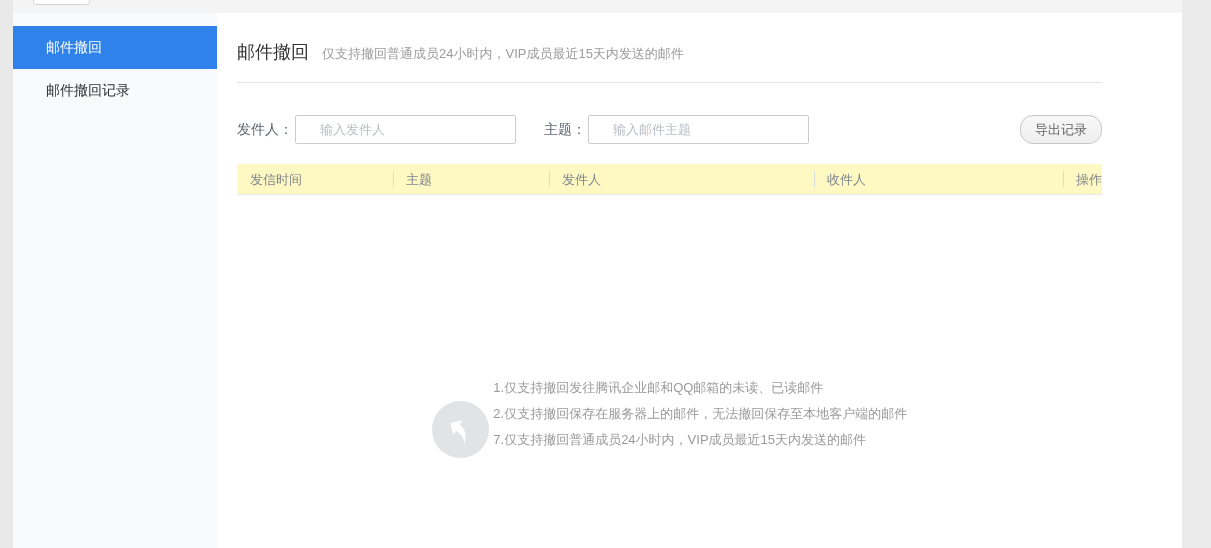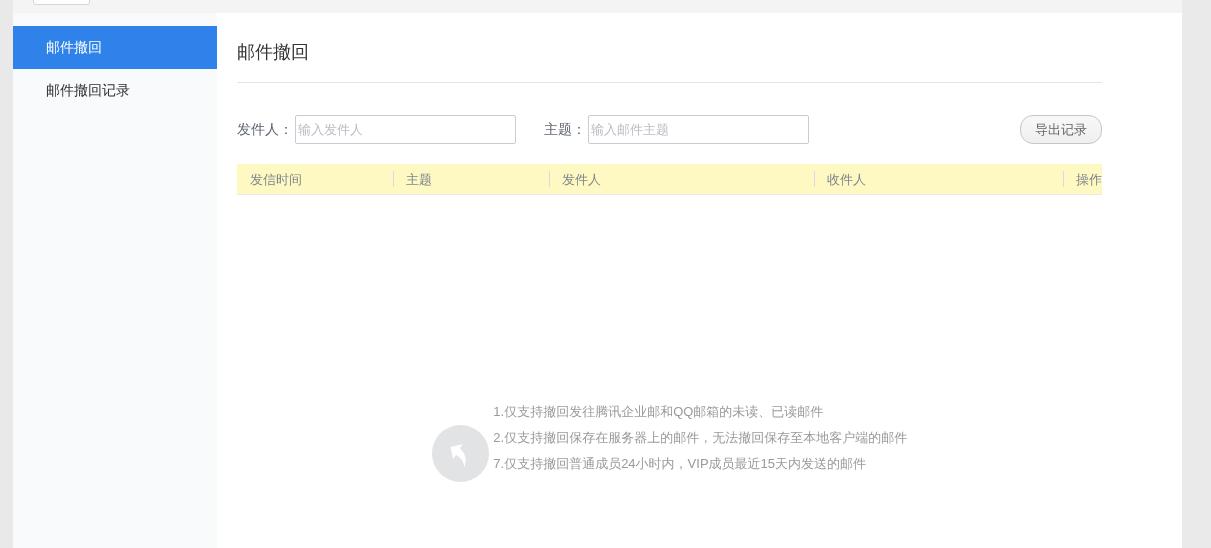--- a/index.html
+++ b/index.html
@@ -32,21 +32,21 @@
     display:flex; align-items:baseline;
   }
   .page-title { font-size:18px; color:#333; font-weight:400; }
   .page-subtitle { font-size:13px; color:#9b9b9b; margin-left:13px; }
   
   .search-row { margin-top:32px; height:29px; display:flex; align-items:center; position:relative; }
   .field-label { font-size:14px; color:#5f6570; }
   .text-input {
     width:221px; height:29px; margin-left:2px;
     border:1px solid #c9ccd0; border-radius:2px; background:#fff;
-    font-size:13px; color:#333; padding:0 2px; outline:none;
+    font-size:13px; color:#333; padding:0 24px; outline:none;
     font-family:"Liberation Sans","DejaVu Sans",sans-serif;
   }
   .text-input::placeholder { color:#b9bdc4; }
   .field-label.subject { margin-left:28px; }
   .export-btn {
     position:absolute; right:0; top:0; width:82px; height:29px;
     background:linear-gradient(#f8f8f8,#efefef);
     border:1px solid #c6c6c6; border-radius:13px;
     font-size:13px; color:#666; cursor:pointer;
     font-family:"Liberation Sans","DejaVu Sans",sans-serif;
@@ -65,21 +65,21 @@
   }
   .th.c0 { width:156px; } .th.c1 { width:156px; } .th.c2 { width:249px; }
   .th.c3 { width:265px; } .th.c4 { flex:1; }
   
   .empty-wrap { margin-top:180px; text-align:center; }
   .empty-icon {
     width:57px; height:57px; border-radius:50%; background:#e2e3e4;
     display:inline-flex; align-items:center; justify-content:center;
   }
   .empty-icon svg { width:30px; height:30px; transform:rotate(32deg); }
-  .tips { margin-top:24px; display:inline-block; text-align:left; }
+  .tips { display:inline-block; text-align:left; }
   .tips p { font-size:13px; color:#9a9a9a; line-height:26px; white-space:nowrap; }
 </style>
 </head>
 <body>
 
 <div class="gutter-left"></div>
 <div class="gutter-right"></div>
 <div class="top-band">
   <div class="partial-control"></div>
 </div>
@@ -88,20 +88,21 @@
 
   <div class="sidebar">
     <div class="side-item active">邮件撤回</div>
     <div class="side-item">邮件撤回记录</div>
   </div>
 
   <div class="main">
 
     <div class="main-header">
       <span class="page-title">邮件撤回</span>
+      <span class="page-subtitle">仅支持撤回普通成员24小时内，VIP成员最近15天内发送的邮件</span>
     </div>
 
     <div class="search-row">
       <span class="field-label">发件人：</span>
       <input class="text-input" type="text" placeholder="输入发件人" style="">
       <span class="field-label subject">主题：</span>
       <input class="text-input" type="text" placeholder="输入邮件主题" style="">
       <button class="export-btn">导出记录</button>
     </div>
 

